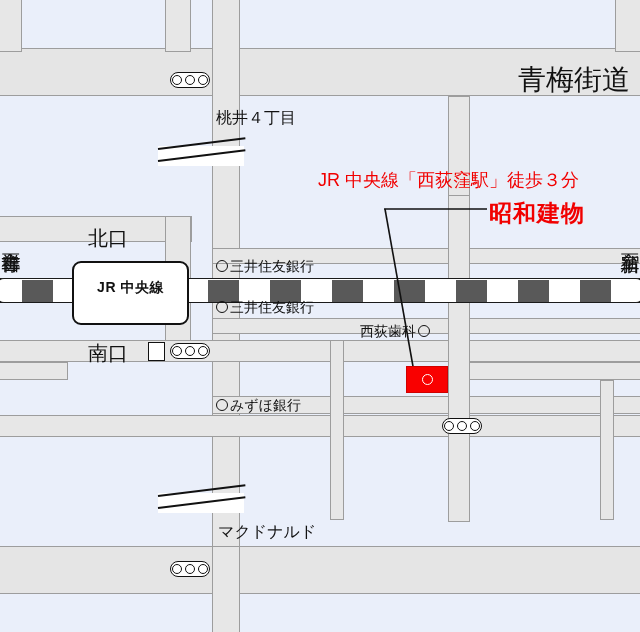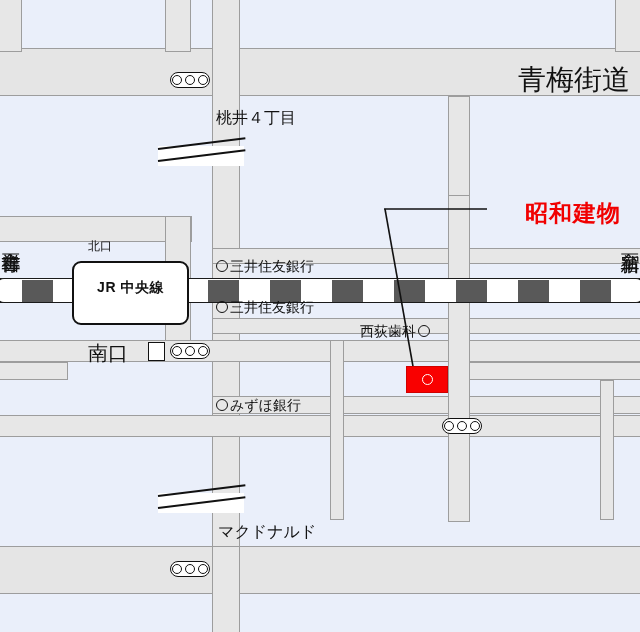--- a/index.html
+++ b/index.html
@@ -88,21 +88,21 @@
   }
   #target .ring{
     width:11px;height:11px;border:1.6px solid #fff;border-radius:50%;
     box-sizing:border-box;
   }
   
   .red-top{
     position:absolute;color:#f10000;white-space:nowrap;
   }
   #red-line1{left:318px;top:168px;font-size:18px;letter-spacing:0px;}
-  #red-line2{left:489px;top:198px;font-size:23px;font-weight:700;letter-spacing:1px;margin-left:36px;}
+  #red-line2{left:489px;top:198px;font-size:23px;font-weight:700;letter-spacing:1px;}
   #leader{position:absolute;left:0;top:0;width:640px;height:632px;z-index:34;pointer-events:none;}
 </style>
 </head>
 <body>
 
 <div id="map">
 
   <div class="road major" style="left:-4px;top:48px;width:648px;height:48px;"></div>
 
   <div class="road" style="left:-4px;top:-4px;width:26px;height:56px;"></div>
@@ -176,20 +176,21 @@
 
   <div id="target">
     <div class="ring"></div>
   </div>
 
   <svg id="leader">
     <line x1="414" y1="372" x2="385" y2="209" stroke="#111" stroke-width="1.6"></line>
     <line x1="384" y1="209" x2="487" y2="209" stroke="#111" stroke-width="1.6"></line>
   </svg>
 
+  <div class="red-top" id="red-line1">JR 中央線「西荻窪駅」徒歩３分</div>
   <div class="red-top" id="red-line2">昭和建物</div>
 
   <div class="signal" style="left:170px;top:72px;">
     <i></i>
       <i></i>
       <i></i>
   </div>
 
   <div class="signal" style="left:170px;top:343px;">
     <i></i>
@@ -210,21 +211,21 @@
       <i></i>
   </div>
 
   <div class="lbl big" style="left:518px;top:65px;">青梅街道</div>
 
 
   <div class="lbl" style="left:216px;top:110px;font-size:16px;">桃井４丁目</div>
 
   <div class="lbl" style="left:218px;top:524px;font-size:16px;">マクドナルド</div>
 
-  <div class="lbl" style="left:88px;top:240px;font-size:12px;">北口</div>
+  <div class="lbl" style="left:88px;top:228px;font-size:20px;">北口</div>
 
   <div class="lbl" style="left:88px;top:343px;font-size:20px;text-align:right;">南口</div>
 
   <div class="lbl vert" style="left:2px;top:238px;font-size:19px;">至吉祥寺</div>
 
   <div class="lbl vert" style="left:621px;top:238px;font-size:19px;">至新宿</div>
 
   <div class="lbl poi" style="left:216px;top:259px;">
     <span class="poi-dot"></span><span>三井住友銀行</span>
   </div>

